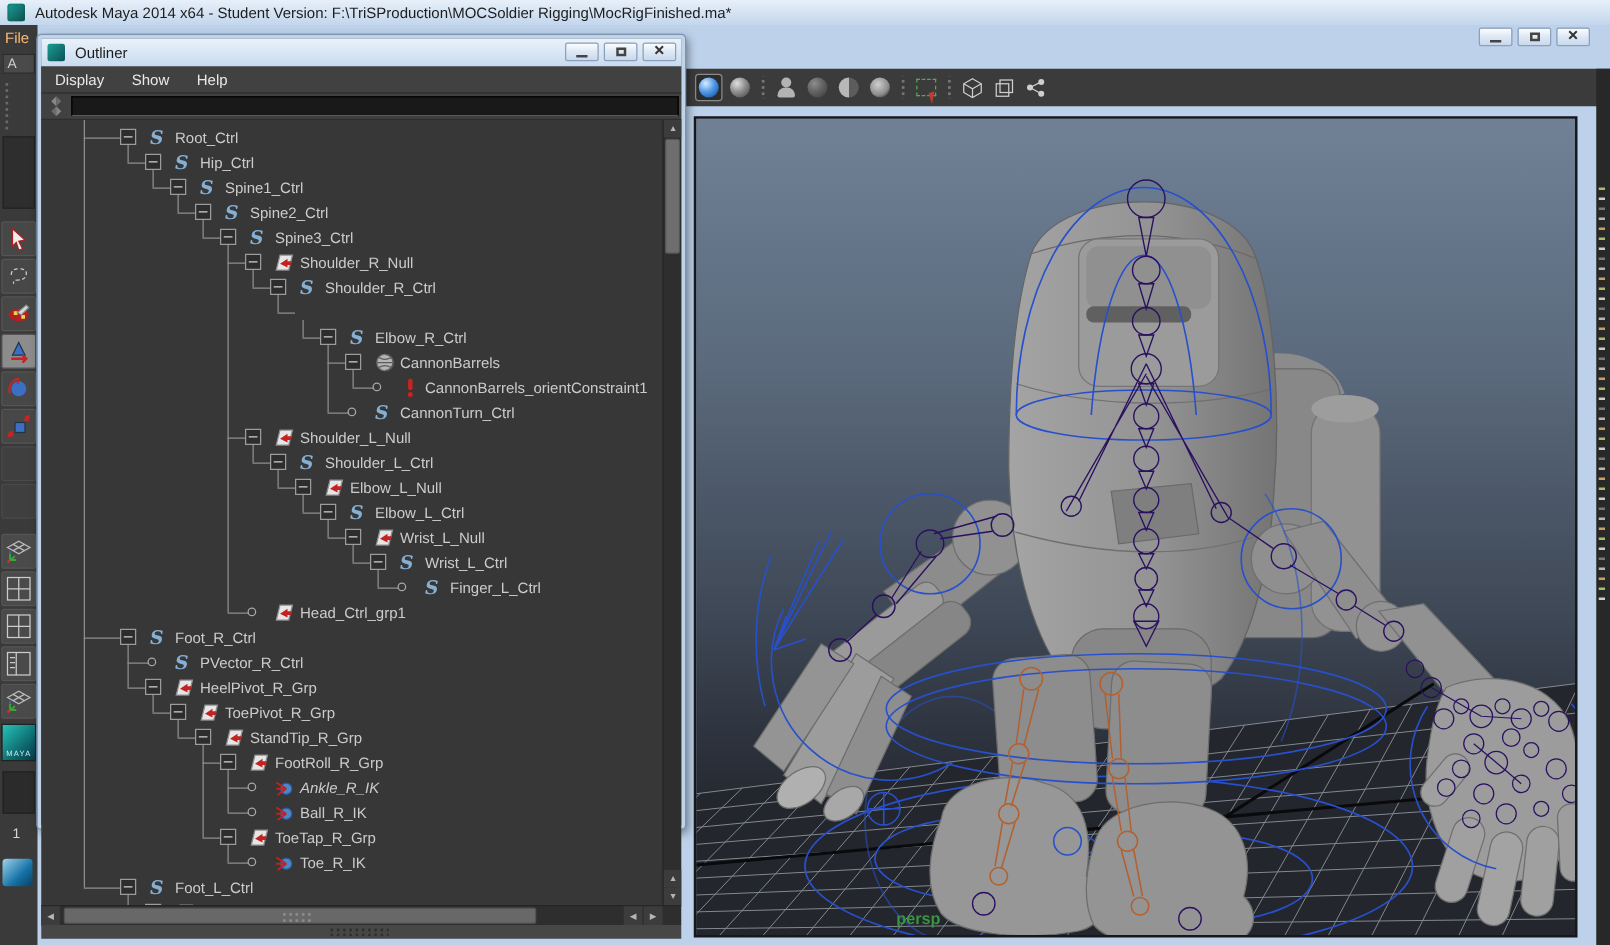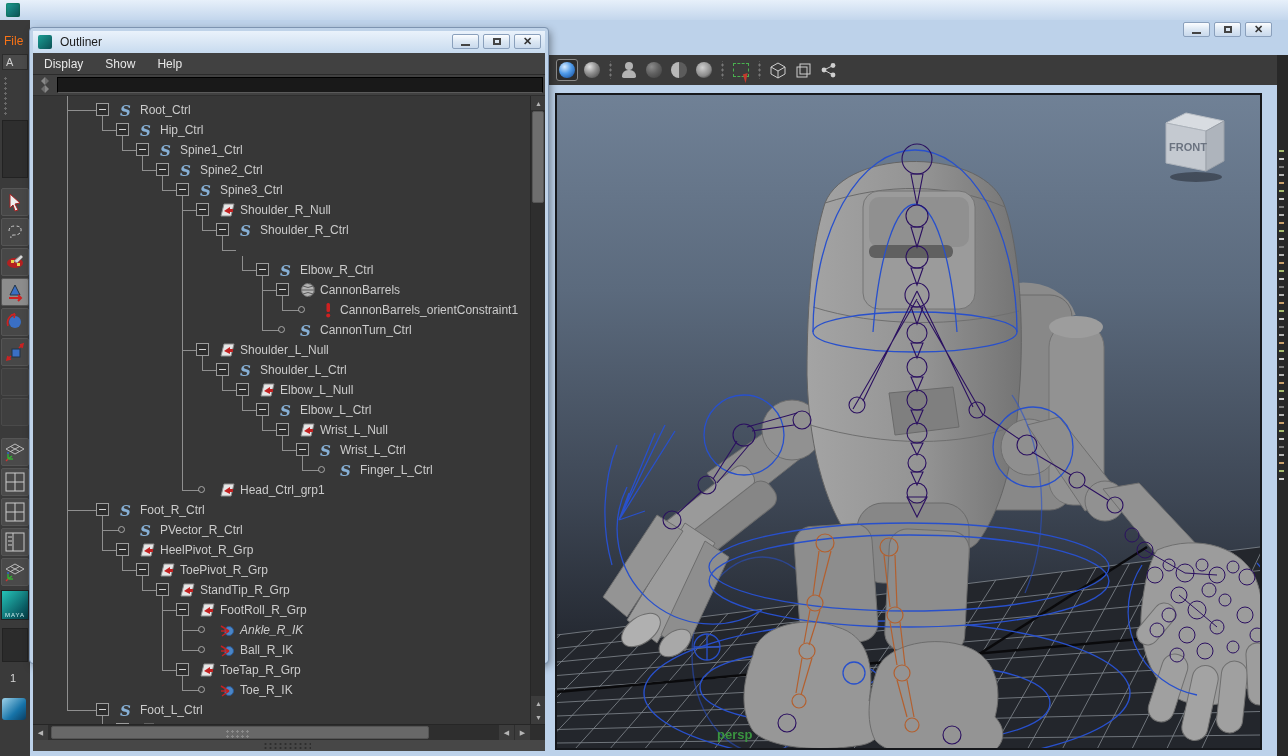--- a/index.html
+++ b/index.html
@@ -17,21 +17,21 @@
   .winbtns{position:absolute;display:flex;gap:4px;}
   .winbtn{width:27px;height:15px;border:1px solid #8aa0bc;border-radius:2px;
     background:linear-gradient(#fbfdff,#dde8f4 50%,#c9d9ec);display:flex;align-items:center;justify-content:center;
     font-size:9px;color:#333;line-height:1;}
   .winbtn .g-min{width:9px;height:2px;background:#444;margin-top:6px;}
   .winbtn .g-max{width:8px;height:7px;border:2px solid #444;}
   .winbtn .g-close{font-size:11px;font-weight:bold;color:#333;}
 
   
   #left-strip{position:absolute;left:0;top:20px;width:30px;height:736px;background:#3a3a3a;overflow:hidden;}
-  #file-label{color:#f97316;font-size:12px;padding:14px 0 0 4px;}
+  #file-label{color:#fdba74;font-size:12px;padding:3px 0 0 4px;}
   #shelf-tab{color:#cfcfcf;font-size:11px;background:#4a4a4a;border:1px solid #2c2c2c;
     margin:6px 0 0 2px;width:26px;padding:1px 3px;}
   .grip-v{width:6px;height:40px;margin:6px 0 0 3px;
     background:radial-gradient(circle,#6a6a6a 1px,transparent 1.2px);background-size:5px 5px;}
   #shelf-well{width:26px;height:58px;background:#2e2e2e;border:1px solid #222;margin:4px 0 0 2px;}
   .toolbox{margin-top:10px;}
   .tool-tile{width:28px;height:28px;margin:2px 0 2px 1px;border:1px solid #555;border-radius:2px;
     background:#474747;display:flex;align-items:center;justify-content:center;overflow:hidden;}
   .tool-tile.hl{background:#8c8c8c;}
   .tool-tile.empty{background:#3f3f3f;border-color:#4a4a4a;}
@@ -120,20 +120,21 @@
   #ol-gripstrip::after{content:"";position:absolute;left:230px;top:2px;width:48px;height:7px;
     background:radial-gradient(circle,#2e2e2e 1px,transparent 1.2px);background-size:5px 4px;}
 </style>
 </head>
 <body>
 
 <div id="app">
 
   <div id="main-titlebar">
     <div class="mi"></div>
+    <span id="main-title-text">Autodesk Maya 2014 x64 - Student Version: F:\TriSProduction\MOCSoldier Rigging\MocRigFinished.ma*</span>
   </div>
 
   <div class="winbtns" style="left:1183px;top:22px;">
     <div class="winbtn">
         <span class="g-min"></span>
       </div>
     <div class="winbtn">
         <span class="g-max"></span>
       </div>
     <div class="winbtn">
@@ -487,29 +488,20 @@
           <path d="M327,460 L333,512 M338,460 L340,512"></path>
         <circle cx="338" cy="520" r="8"></circle>
           <path d="M333,527 L340,570 M343,527 L348,570"></path>
         <circle cx="345" cy="578" r="8"></circle>
           <path d="M340,585 L350,622 M350,585 L357,622"></path>
         <circle cx="355" cy="630" r="7"></circle>
       </g>
     </svg>
 
     
-    <div id="viewcube">
-      <svg width="70" height="78" viewBox="0 0 70 78">
-        <ellipse cx="34" cy="72" rx="26" ry="5" fill="#1e222a" opacity=".5"></ellipse>
-        <polygon points="4,18 24,8 62,16 44,26" fill="#d8dce1" stroke="#b9bec5"></polygon>
-        <polygon points="4,18 44,26 44,66 4,58" fill="#c4c9d0" stroke="#adb3bb"></polygon>
-        <polygon points="44,26 62,16 62,56 44,66" fill="#aeb4bc" stroke="#9aa0a8"></polygon>
-        <text x="7" y="46" font-size="11" font-weight="bold" fill="#6b7380">FRONT</text>
-      </svg>
-    </div>
     <div id="persp-label">persp</div>
   </div>
 
   <div id="right-sliver">
       <div class="sliver-mark" style="top: 95px; background: rgb(167, 189, 111);"></div>
       <div class="sliver-mark" style="top: 103px; background: rgb(204, 204, 204);"></div>
       <div class="sliver-mark" style="top: 111px; background: rgb(122, 122, 122);"></div>
       <div class="sliver-mark" style="top: 119px; background: rgb(181, 181, 181);"></div>
       <div class="sliver-mark" style="top: 127px; background: rgb(201, 160, 106);"></div>
       <div class="sliver-mark" style="top: 135px; background: rgb(167, 189, 111);"></div>

